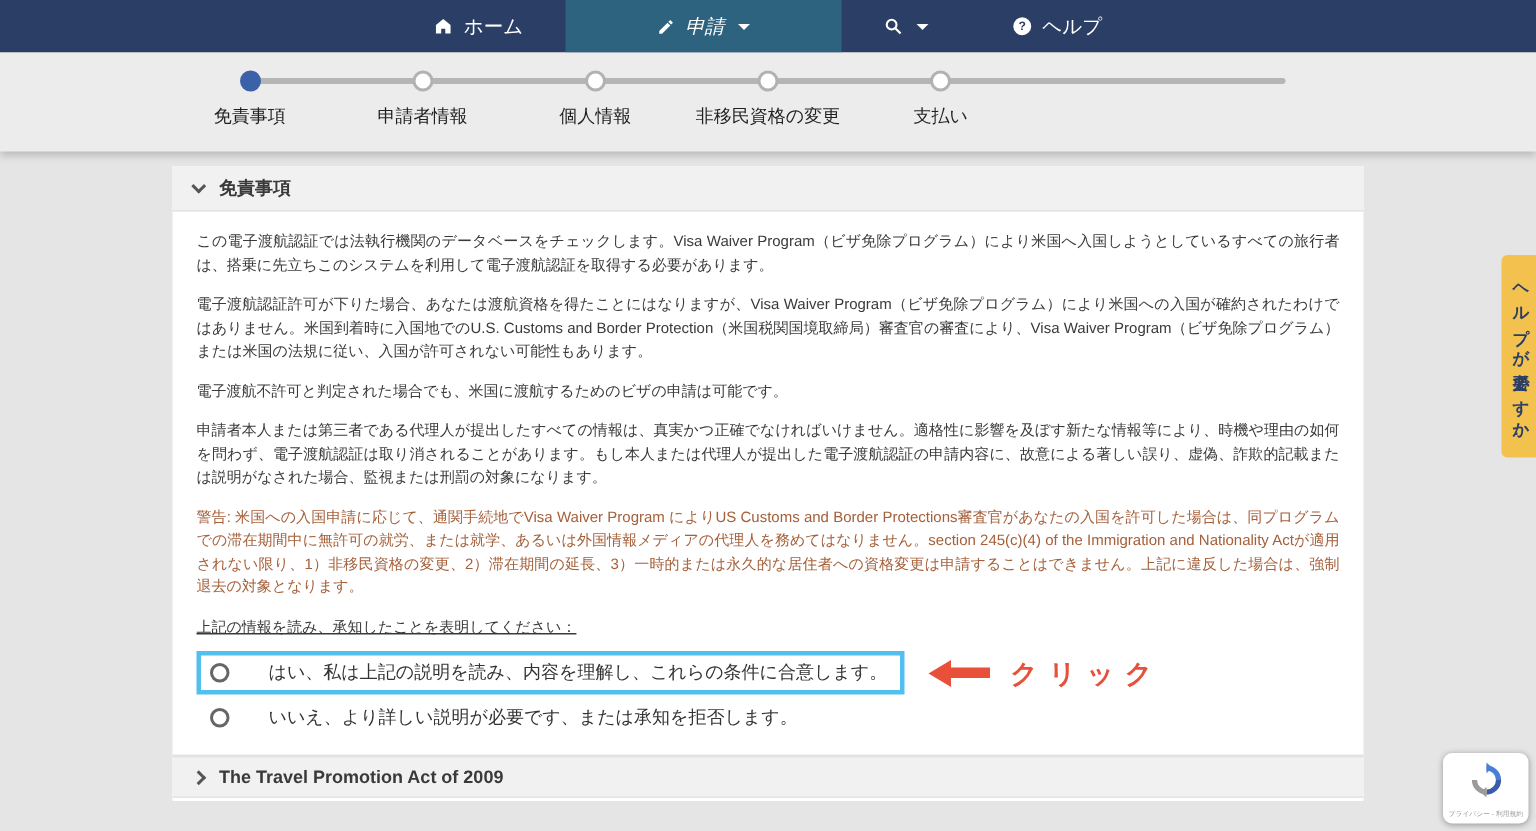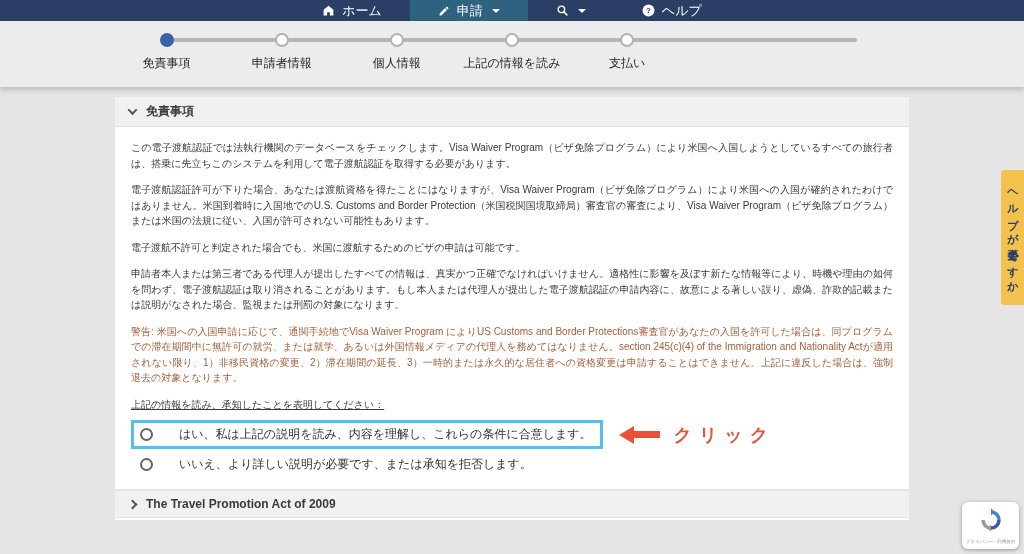--- a/index.html
+++ b/index.html
@@ -1,22 +1,22 @@
 <!DOCTYPE html>
 <html><head>
 <meta charset="utf-8">
 <style>
   * { margin:0; padding:0; box-sizing:border-box; }
   html,body { width:1024px; height:554px; overflow:hidden; }
   body { font-family:"Liberation Sans","DejaVu Sans",sans-serif; background:#e5e5e5; position:relative; }
 
   
-  .nav { height:21px; background:#2b3e66; display:flex; justify-content:center; align-items:stretch; }
+  .nav { height:35px; background:#2b3e66; display:flex; justify-content:center; align-items:stretch; }
   .nav-item { display:flex; align-items:center; gap:7px; padding:0 28px; color:#fff; font-size:13px; cursor:pointer; }
-  .nav-item.active { background:#2e6380; padding:0 28px; }
+  .nav-item.active { background:#2e6380; padding:0 61px;font-style:italic; }
   .nav-item svg { display:block; }
   .caret { width:0; height:0; border-left:4px solid transparent; border-right:4px solid transparent; border-top:4px solid #fff; margin-left:2px; }
 
   
   .stepper-band { height:66px; background:#ececec; box-shadow:0 3px 5px rgba(0,0,0,.18); position:relative; z-index:2; }
   .steps { width:806px; margin:0 auto; display:grid; grid-template-columns:repeat(7,1fr); padding-top:12px; position:relative; }
   .track { position:absolute; top:17px; left:calc(100%/14); right:calc(100%/14); height:4px; background:#b5b5b5; border-radius:2px; }
   .step { display:flex; flex-direction:column; align-items:center; position:relative; z-index:1; }
   .dot { width:14px; height:14px; border-radius:50%; background:#fff; border:2px solid #b2b2b2; }
   .dot.active { background:#3b62a8; border-color:#3b62a8; }
@@ -99,21 +99,21 @@
     <div class="step">
       <div class="dot"></div>
       <div class="step-label">申請者情報</div>
     </div>
     <div class="step">
       <div class="dot"></div>
       <div class="step-label">個人情報</div>
     </div>
     <div class="step">
       <div class="dot"></div>
-      <div class="step-label">上記の情報を読み</div>
+      <div class="step-label">非移民資格の変更</div>
     </div>
     <div class="step">
       <div class="dot"></div>
       <div class="step-label">支払い</div>
     </div>
   </div>
 </div>
 
 <div class="page">
   <div class="card">

